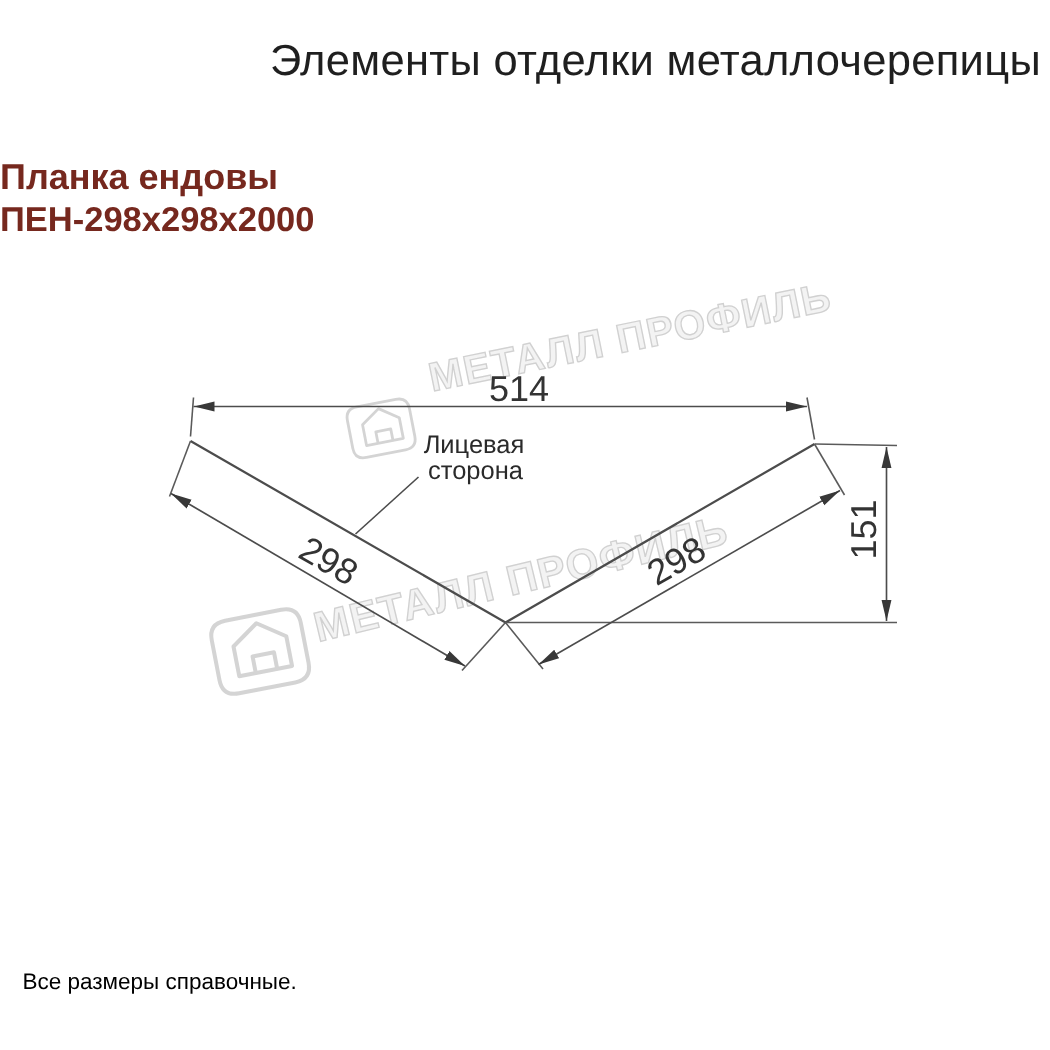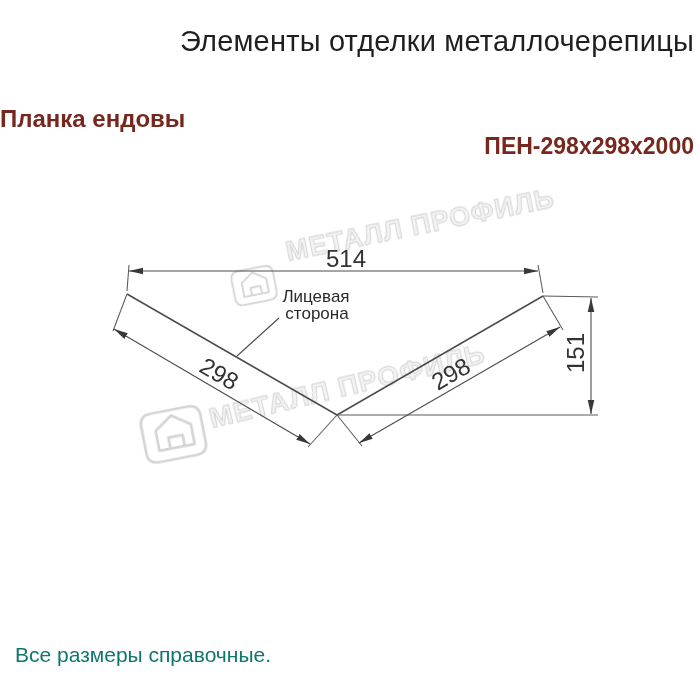--- a/index.html
+++ b/index.html
@@ -9,27 +9,27 @@
   }
   .page-title{
     position:absolute;top:25px;left:0;width:694px;text-align:right;
     font-size:29px;font-weight:normal;color:#1f1f1f;letter-spacing:.2px;
   }
   .product-name{
     position:absolute;top:73px;left:0;width:694px;text-align:left;
     font-size:24px;font-weight:bold;line-height:27px;color:#76281e;margin-top:32px;
   }
   .product-code{
-    position:absolute;top:133px;left:0;width:694px;text-align:right;
+    position:absolute;top:133px;left:0;width:694px;text-align:left;
     font-size:23px;font-weight:bold;color:#76281e;letter-spacing:0;
   }
   svg.drawing{position:absolute;left:0;top:0;}
   .notes{
     position:absolute;left:15px;top:644px;width:660px;
-    font-size:21px;line-height:21px;color:#0f766e;
+    font-size:15px;line-height:21px;color:#000000;
   }
   .dimtext{
     font-family:"Liberation Sans", sans-serif;
     font-size:24px;fill:#333333;
   }
   .facetext{
     font-family:"Liberation Sans", sans-serif;
     font-size:17px;fill:#2a2a2a;
   }
   .wmtext{

